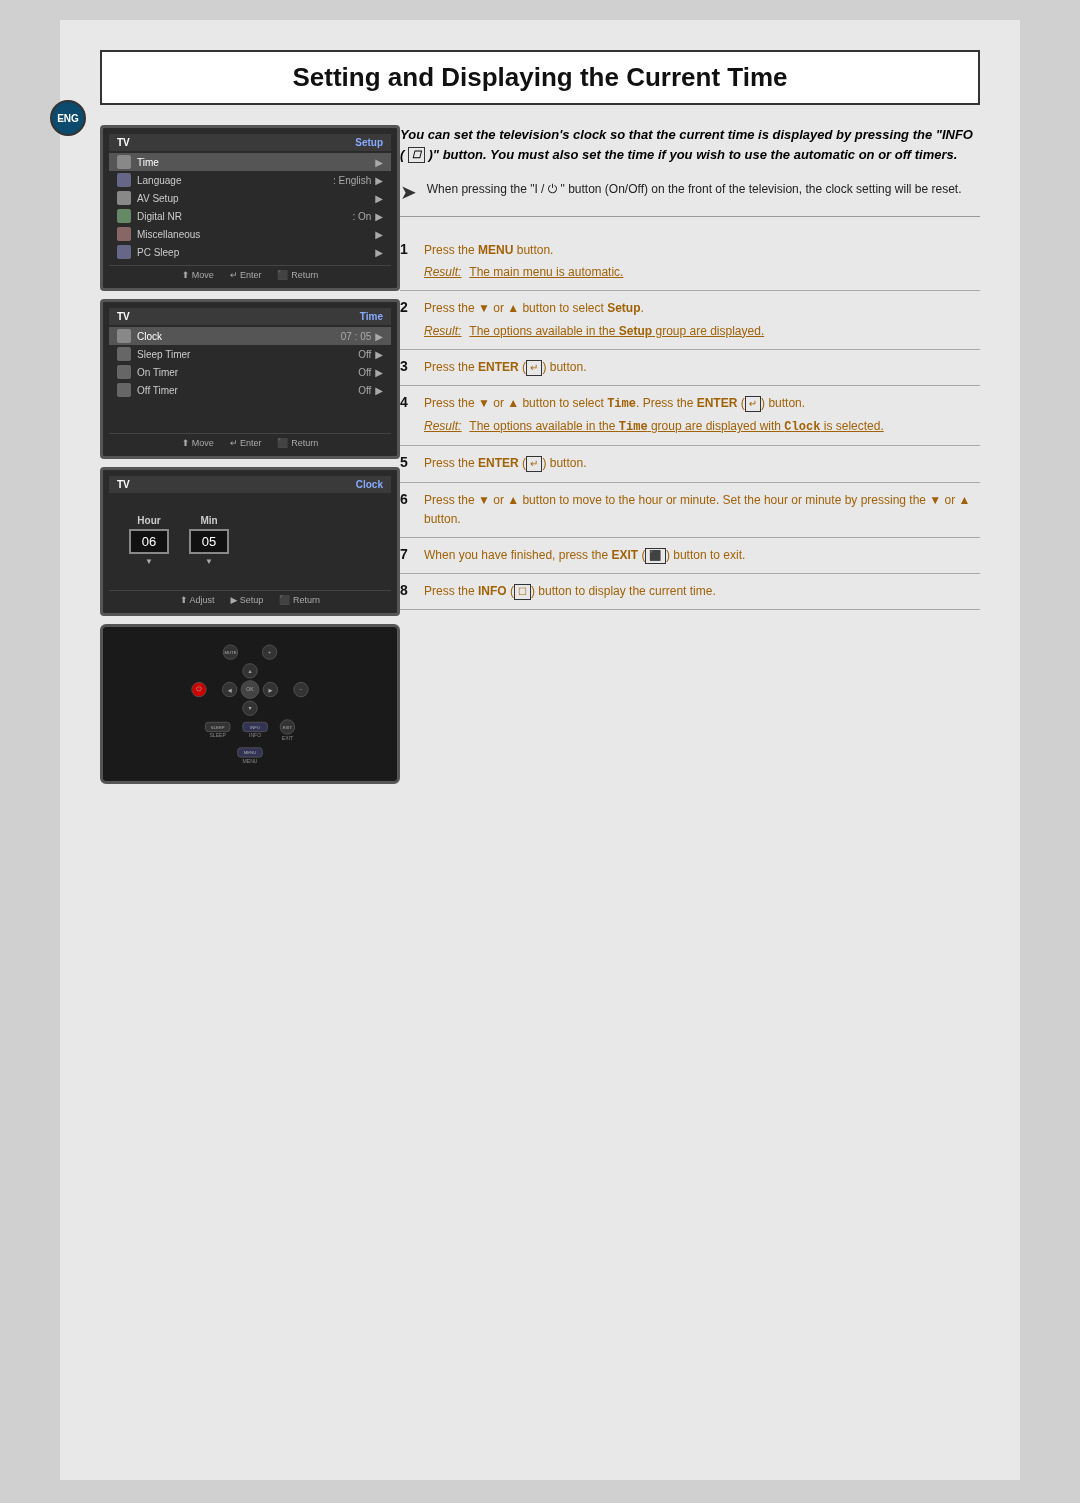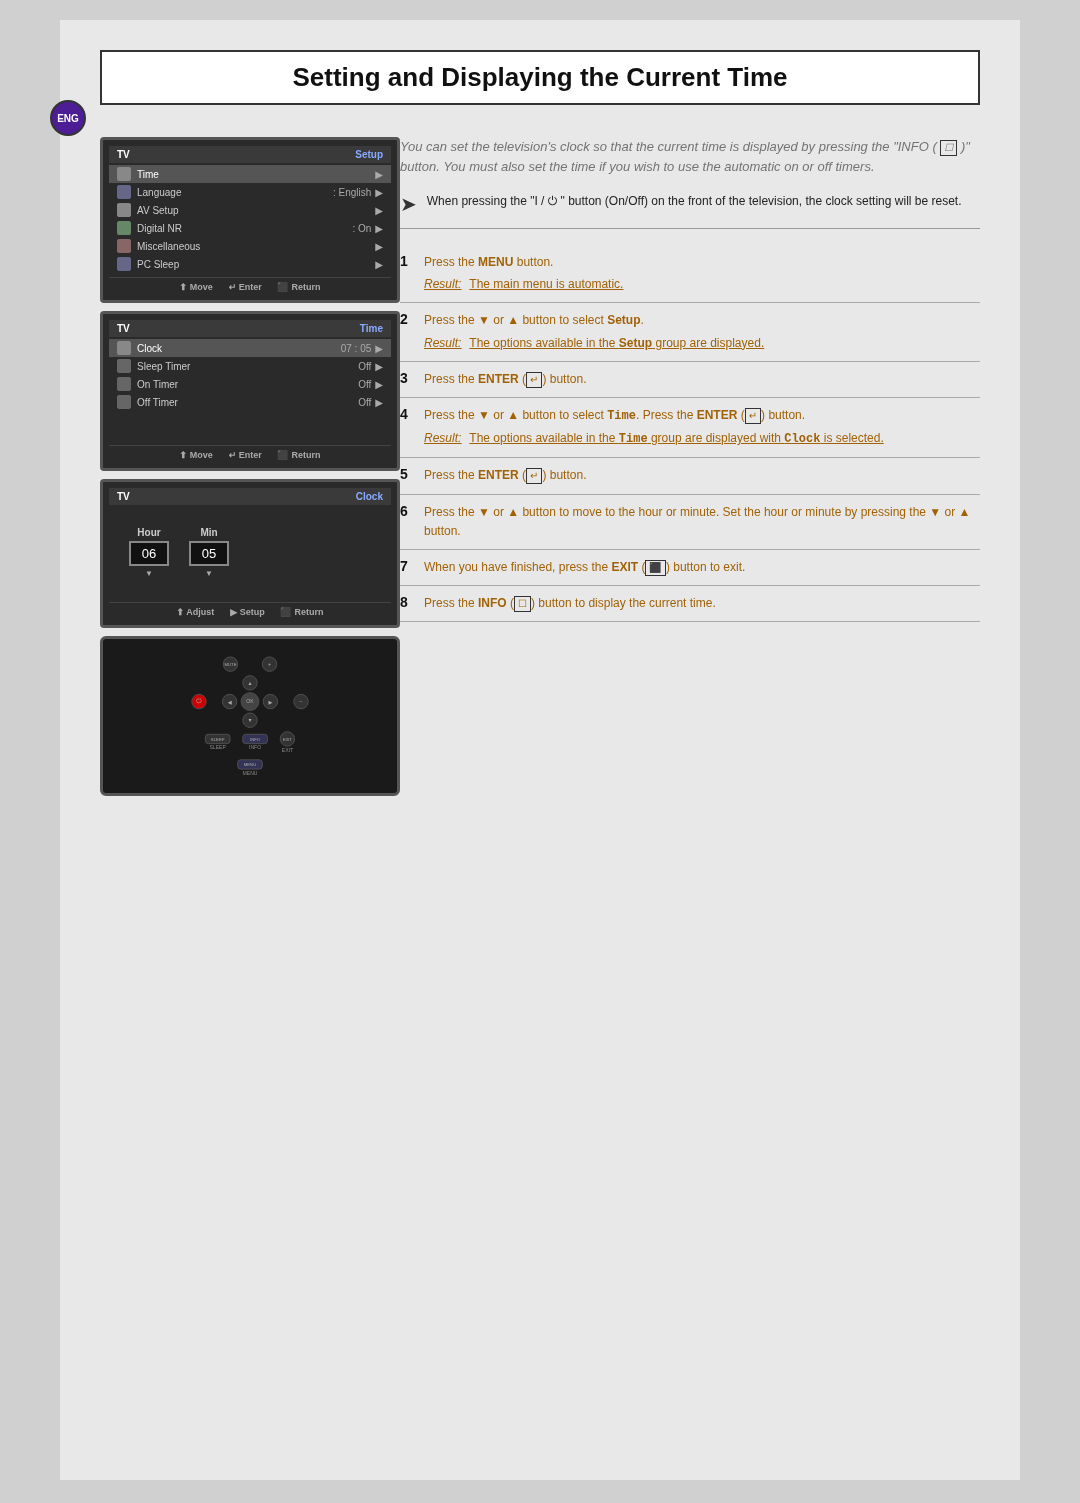--- a/index.html
+++ b/index.html
@@ -19,33 +19,33 @@
       margin: 20px;
       padding: 30px 40px 40px 40px;
       position: relative;
     }
     
     .page-title-box {
       border: 2px solid #333;
       background: white;
       text-align: center;
       padding: 10px 20px;
-      margin-bottom: 32px;
+      margin-bottom: 20px;
     }
     .page-title-box h1 {
       font-size: 26px;
       font-weight: bold;
       color: #111;
     }
     
     .eng-badge {
       position: absolute;
       left: -10px;
       top: 80px;
-      background: #4c1d95;
+      background: #0c4a6e;
       color: white;
       border-radius: 50%;
       width: 36px;
       height: 36px;
       display: flex;
       align-items: center;
       justify-content: center;
       font-size: 10px;
       font-weight: bold;
       border: 2px solid #333;
@@ -115,21 +115,21 @@
     .tv-footer {
       display: flex;
       justify-content: center;
       gap: 16px;
       padding: 4px 8px 2px;
       font-size: 9px;
       color: #aaa;
       border-top: 1px solid #444;
       margin-top: 4px;
     }
-    .tv-footer span { display: flex; align-items: center; gap: 2px; font-weight: bold; }
+    .tv-footer span { display: flex; align-items: center; gap: 2px; }
     
     .clock-display {
       display: flex;
       gap: 20px;
       padding: 10px 20px;
       align-items: flex-end;
     }
     .clock-field {
       display: flex;
       flex-direction: column;
@@ -215,24 +215,24 @@
       color: #888;
       text-align: center;
     }
     
     .right-col {
       flex: 1;
     }
     .intro-text {
       font-size: 13px;
       font-style: italic;
-      font-weight: normal;
+      font-weight: bold;
       line-height: 1.5;
       margin-bottom: 16px;
-      color: #737373;
+      color: #000000;
     }
     .note-box {
       display: flex;
       gap: 10px;
       margin-bottom: 16px;
       padding: 0 0 12px 0;
       border-bottom: 1px solid #999;
     }
     .note-arrow {
       font-size: 20px;

